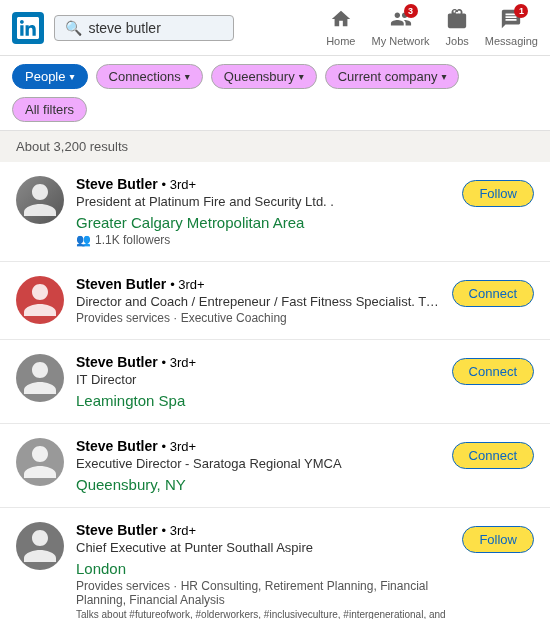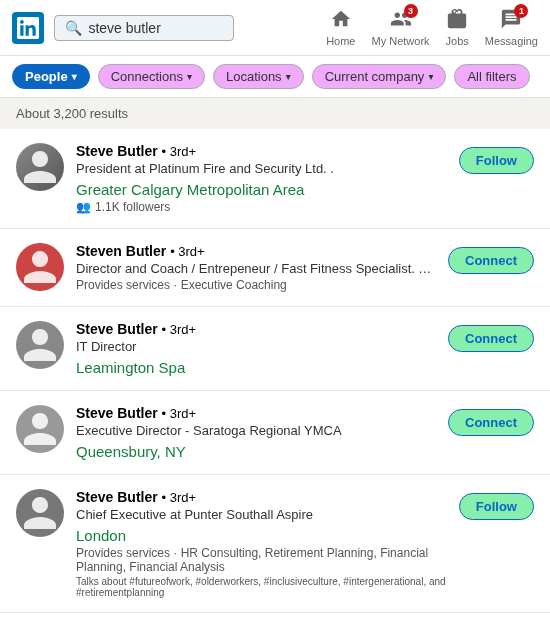--- a/index.html
+++ b/index.html
@@ -88,21 +88,21 @@
       background: #f0abfc;
       cursor: pointer;
       font-size: 13px;
       color: #333;
       display: flex; align-items: center; gap: 4px;
     }
     .filter-btn.active {
       background: #0a66c2;
       color: #fff;
       border-color: #0a66c2;
-      font-weight: 700;
+      font-weight: 400;
     }
     .chevron { font-size: 10px; }
 
     .results-count {
       padding: 8px 16px;
       font-size: 13px;
       color: #555;
       background: #f3f2ef;
     }
 
@@ -172,24 +172,24 @@
     .person-tags {
       font-size: 10px;
       color: #555;
       margin-top: 2px;
     }
 
     .action-btn {
       border: 1px solid #0a66c2;
       border-radius: 16px;
       padding: 5px 16px;
-      background: #86efac;
+      background: #fde047;
       color: #0a66c2;
       font-size: 13px;
-      font-weight: 700;
+      font-weight: 400;
       cursor: pointer;
       white-space: nowrap;
       flex-shrink: 0;
       margin-top: 4px;
     }
 
     
     .avatar-1 { background: linear-gradient(135deg, #8a8a8a 0%, #555 100%); }
     .avatar-2 { background: #c44; }
     .avatar-3 { background: #888; }
@@ -252,21 +252,21 @@
 <div class="filters-bar">
   <button class="filter-btn active">
     <span>People</span>
     <span class="chevron">▾</span>
   </button>
   <button class="filter-btn">
     <span>Connections</span>
     <span class="chevron">▾</span>
   </button>
   <button class="filter-btn">
-    <span>Locations</span>
+    <span>Queensbury</span>
     <span class="chevron">▾</span>
   </button>
   <button class="filter-btn">
     <span>Current company</span>
     <span class="chevron">▾</span>
   </button>
   <button class="filter-btn">
     <span>All filters</span>
   </button>
 </div>

